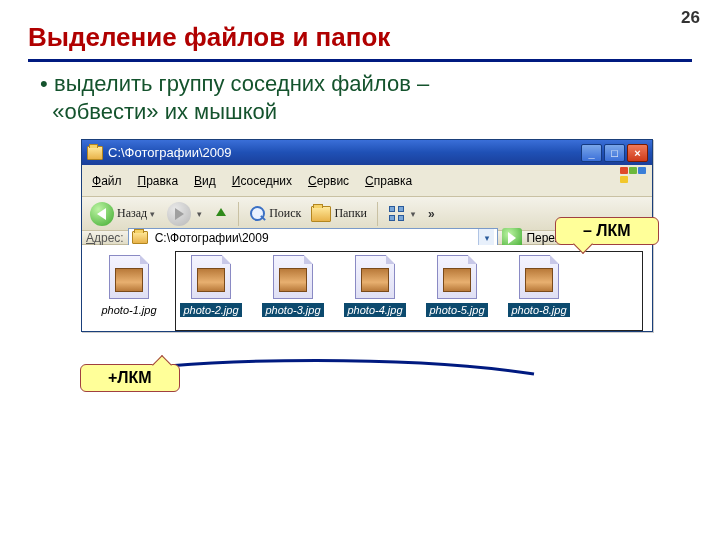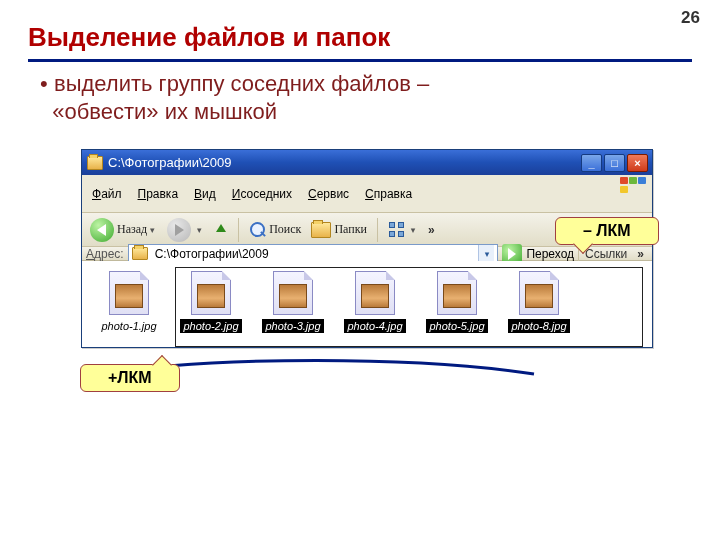--- a/index.html
+++ b/index.html
@@ -17,27 +17,27 @@
   .slide-title {
     font-size:26px; font-weight:bold;
     color:#b00000;
     padding:22px 0 4px 28px;
   }
   .divider {
     height:0; border-bottom:3px solid #001a80;
     margin:2px 28px 6px 28px;
   }
   .body-text {
-    font-size:22px; color:#7f1d1d;
+    font-size:22px; color:#14532d;
     padding:2px 40px 0 40px; line-height:1.25;
   }
   .body-text .bullet { display:inline-block; width:14px; }
 
   .explorer-wrap {
-    position:absolute; left:81px; top:149px;
+    position:absolute; left:81px; top:139px;
     width:572px;
   }
   .win {
     border:1px solid #1a3f7a;
     background:#ece9d8;
     box-shadow:1px 1px 0 rgba(0,0,0,.2);
   }
   .titlebar {
     height:25px;
     background:linear-gradient(#3a6fd8,#1f50b5 50%,#1a3f9a);
@@ -60,21 +60,21 @@
   .tbtn {
     width:21px; height:18px;
     background:linear-gradient(#7aa7ea,#3a6fd8);
     border:1px solid #153a80; border-radius:2px;
     color:#fff; font-size:11px; font-weight:bold;
     display:flex; align-items:center; justify-content:center;
   }
   .tbtn.close { background:linear-gradient(#ef7a5a,#cf3b1a); border-color:#7a1a00; }
 
   .menubar {
-    height:38px; background:#ece9d8;
+    height:32px; background:#ece9d8;
     border-bottom:1px solid #c9c1a3;
     display:flex; align-items:center;
     font-size:12px; color:#000; padding:0 2px;
     position:relative;
   }
   .menubar .mitem { padding:2px 8px; }
   .menubar .mitem u { text-decoration:underline; }
   .winlogo {
     position:absolute; right:4px; top:2px; width:28px; height:18px;
     display:flex; flex-wrap:wrap;
@@ -176,21 +176,21 @@
   .thumb .img{
     width:28px;height:24px;margin-bottom:6px;
     background:linear-gradient(#b97a3a,#e8b070 60%,#b97a3a);
     border:1px solid #7a4a1a;
   }
   .thumb::after{
     content:""; position:absolute; right:-1px; top:-1px;
     width:0;height:0;border-left:9px solid #c8c8e8;border-top:9px solid #fff;
   }
   .fname { margin-top:4px; padding:1px 3px; white-space:nowrap;font-style:italic; }
-  .fname.sel { background:#000000; color:#fff; }
+  .fname.sel { background:#0c4a6e; color:#fff; }
 
   .sel-rect {
     position:absolute; left:93px; top:6px;
     width:468px; height:80px;
     border:1px solid #222; background:transparent;
   }
 
   .sweep {
     position:absolute; left:96px; top:354px;
     width:440px; height:22px;

